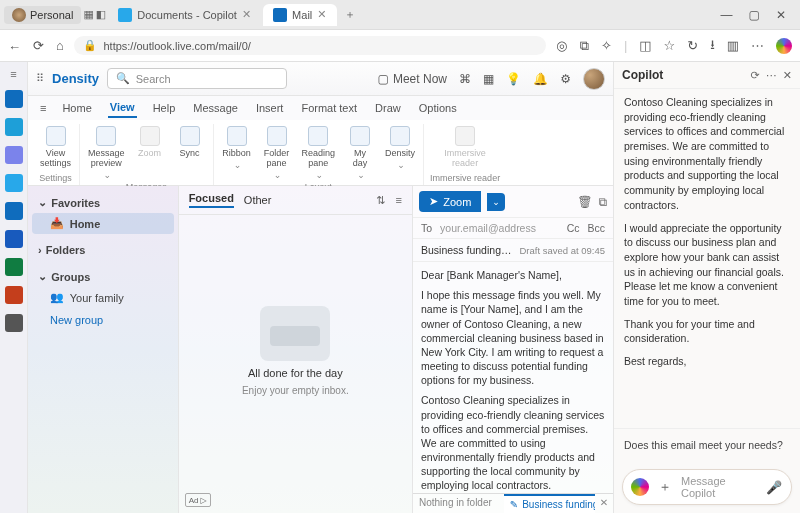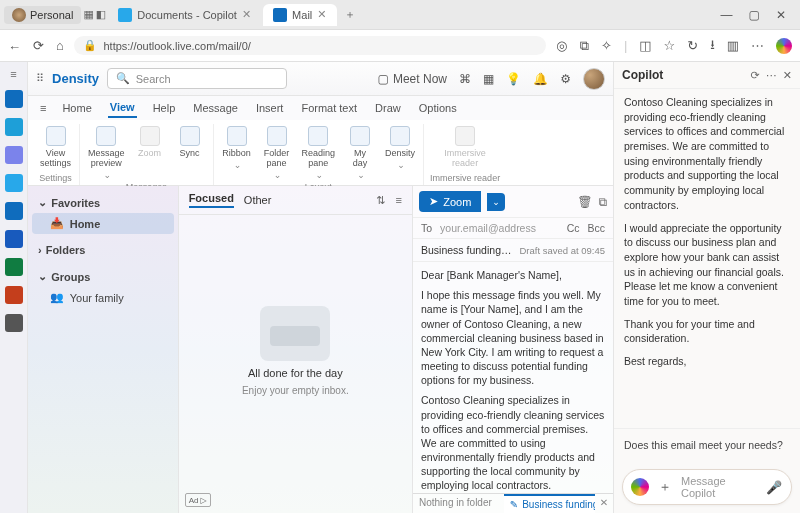--- a/index.html
+++ b/index.html
@@ -292,20 +292,21 @@
             <span>Folders</span>
           </div>
         <div class="folder-section" style="margin-top:6px;">
             <span>⌄</span>
             <span>Groups</span>
           </div>
         <div class="folder-item">
             <span>👥</span>
             <span>Your family</span>
           </div>
+        <div class="new-group">New group</div>
       </div>
 
       <div class="msg-list">
         <div class="msg-tabs">
           <span class="msg-tab active">Focused</span>
           <span class="msg-tab">Other</span>
           <span class="spacer"></span>
           <span style="color:#666;">⇅</span>
           <span style="color:#666;">≡</span>
         </div>

